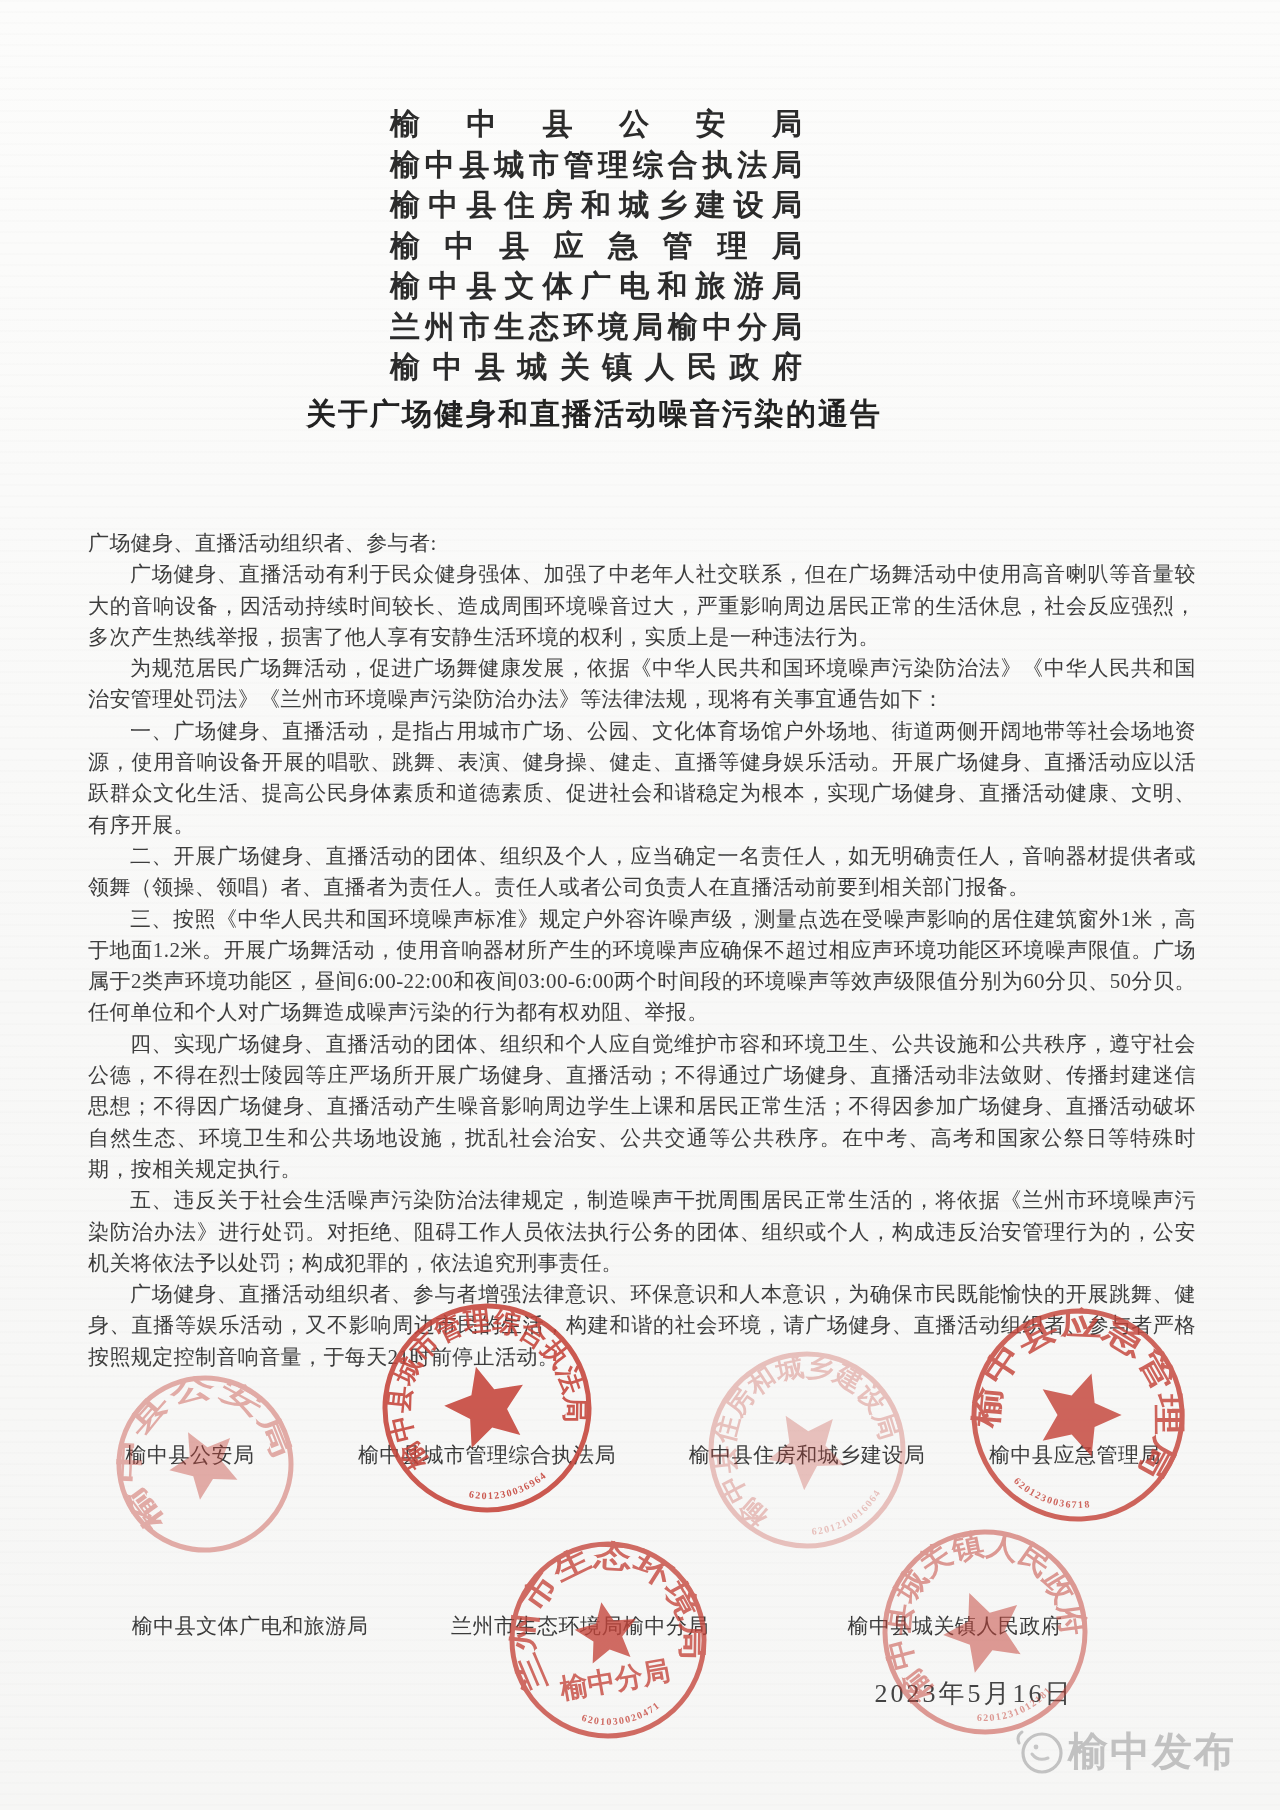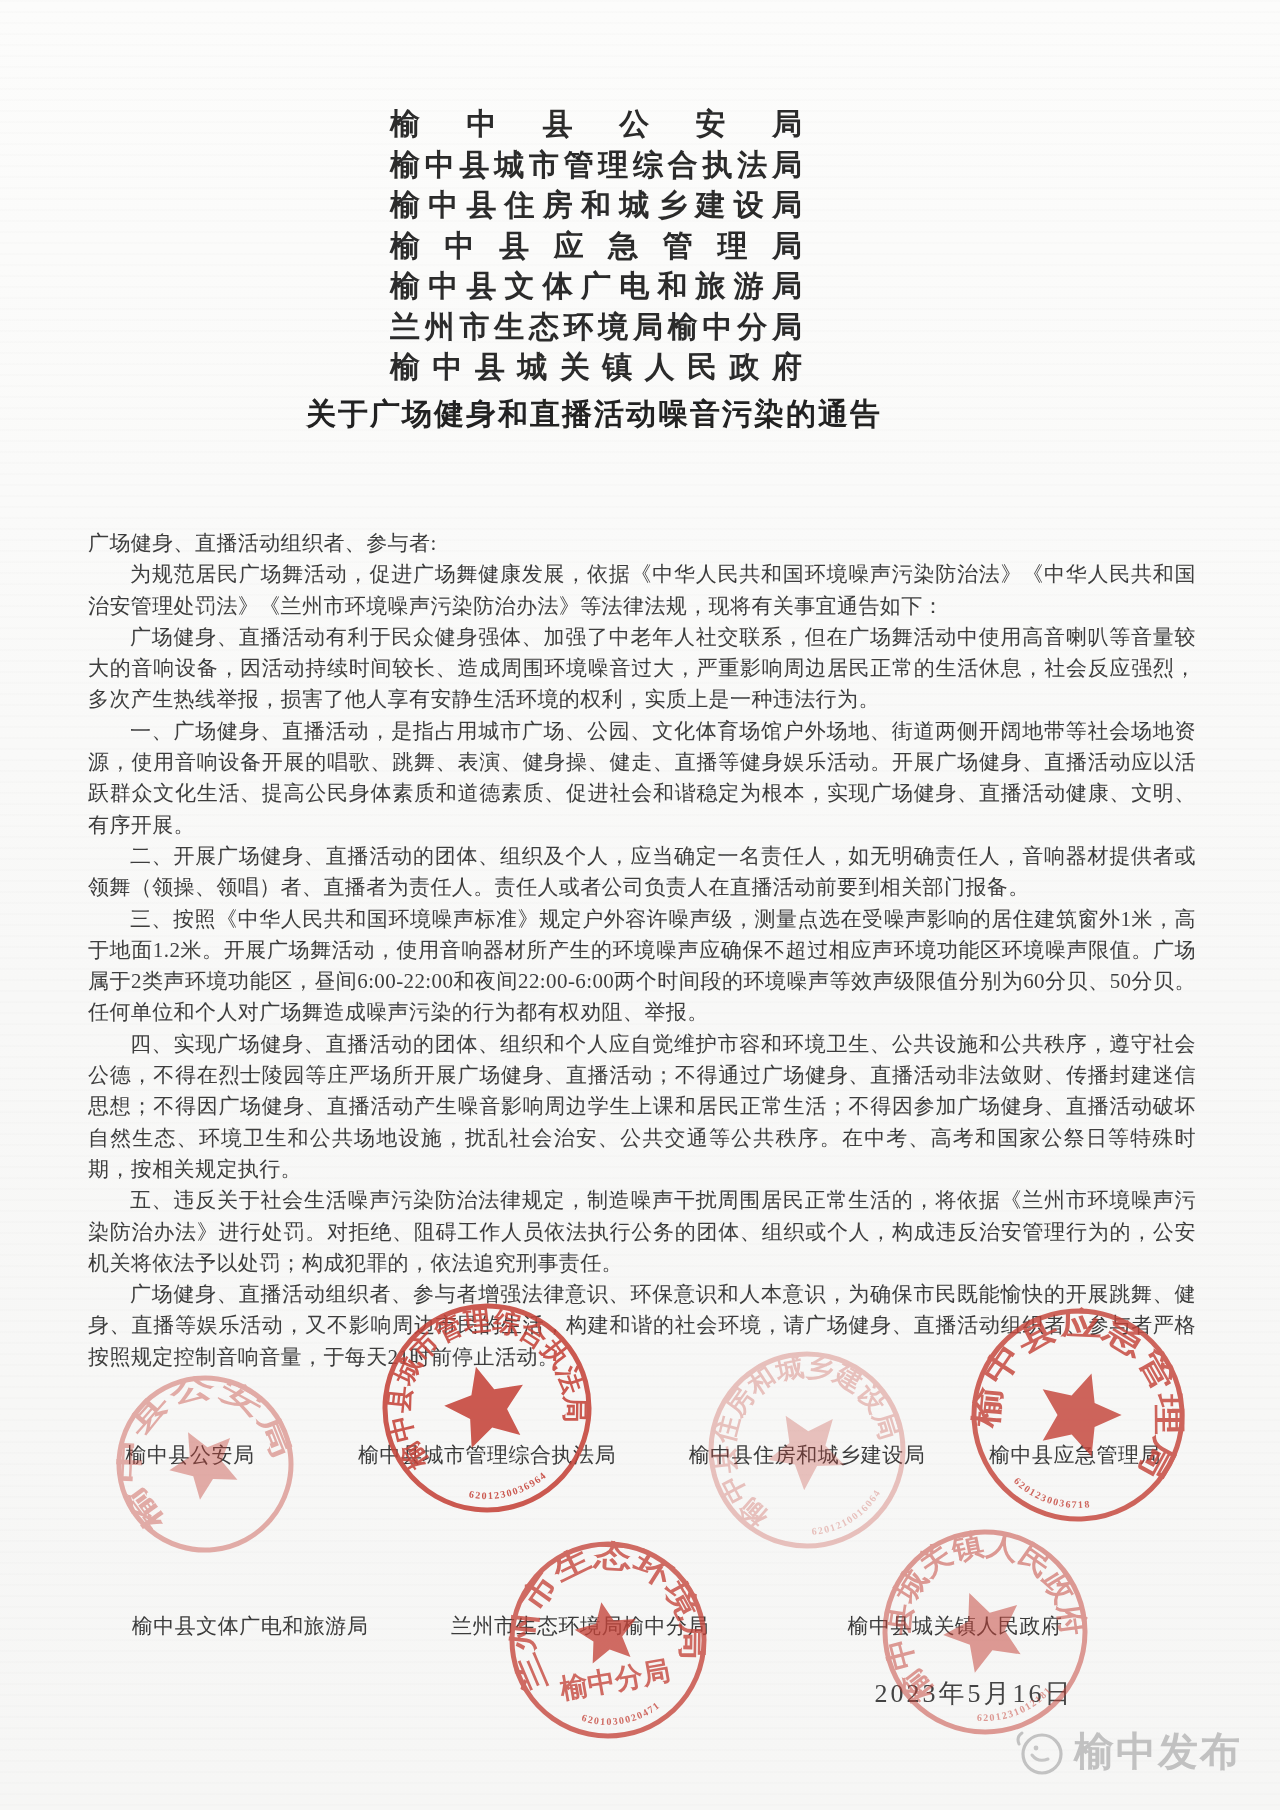--- a/index.html
+++ b/index.html
@@ -68,21 +68,21 @@
     transform:translateX(-50%);
     font-size:26px;
     letter-spacing:3px;
     white-space:nowrap;
     color:#434343;
   }
   .seal{position:absolute;pointer-events:none;}
   .watermark{
     position:absolute;
     left:1012px; top:1724px;
-    display:flex;align-items:center;gap:8px;
+    display:flex;gap:2px;
     color:#bfbfbf;
   }
   .watermark .pub-name{
     font-family:"Liberation Sans","DejaVu Sans",sans-serif;
     font-size:40px;
     font-weight:600;
     letter-spacing:2px;
     color:#c1c1c1;
     white-space:nowrap;
   }
@@ -98,25 +98,25 @@
     <div class="agency"><span>榆中县住房和城乡建设局</span></div>
     <div class="agency"><span>榆中县应急管理局</span></div>
     <div class="agency"><span>榆中县文体广电和旅游局</span></div>
     <div class="agency"><span>兰州市生态环境局榆中分局</span></div>
     <div class="agency"><span>榆中县城关镇人民政府</span></div>
     <div class="notice-title">关于广场健身和直播活动噪音污染的通告</div>
   </div>
 
   <div class="body-block">
     <p class="salutation">广场健身、直播活动组织者、参与者:</p>
+    <p>广场健身、直播活动有利于民众健身强体、加强了中老年人社交联系，但在广场舞活动中使用高音喇叭等音量较大的音响设备，因活动持续时间较长、造成周围环境噪音过大，严重影响周边居民正常的生活休息，社会反应强烈，多次产生热线举报，损害了他人享有安静生活环境的权利，实质上是一种违法行为。</p>
     <p>为规范居民广场舞活动，促进广场舞健康发展，依据《中华人民共和国环境噪声污染防治法》《中华人民共和国治安管理处罚法》《兰州市环境噪声污染防治办法》等法律法规，现将有关事宜通告如下：</p>
-    <p>广场健身、直播活动有利于民众健身强体、加强了中老年人社交联系，但在广场舞活动中使用高音喇叭等音量较大的音响设备，因活动持续时间较长、造成周围环境噪音过大，严重影响周边居民正常的生活休息，社会反应强烈，多次产生热线举报，损害了他人享有安静生活环境的权利，实质上是一种违法行为。</p>
     <p>一、广场健身、直播活动，是指占用城市广场、公园、文化体育场馆户外场地、街道两侧开阔地带等社会场地资源，使用音响设备开展的唱歌、跳舞、表演、健身操、健走、直播等健身娱乐活动。开展广场健身、直播活动应以活跃群众文化生活、提高公民身体素质和道德素质、促进社会和谐稳定为根本，实现广场健身、直播活动健康、文明、有序开展。</p>
     <p>二、开展广场健身、直播活动的团体、组织及个人，应当确定一名责任人，如无明确责任人，音响器材提供者或领舞（领操、领唱）者、直播者为责任人。责任人或者公司负责人在直播活动前要到相关部门报备。</p>
-    <p>三、按照《中华人民共和国环境噪声标准》规定户外容许噪声级，测量点选在受噪声影响的居住建筑窗外1米，高于地面1.2米。开展广场舞活动，使用音响器材所产生的环境噪声应确保不超过相应声环境功能区环境噪声限值。广场属于2类声环境功能区，昼间6:00-22:00和夜间22:00-6:00两个时间段的环境噪声等效声级限值分别为60分贝、50分贝。任何单位和个人对广场舞造成噪声污染的行为都有权劝阻、举报。</p>
+    <p>三、按照《中华人民共和国环境噪声标准》规定户外容许噪声级，测量点选在受噪声影响的居住建筑窗外1米，高于地面1.2米。开展广场舞活动，使用音响器材所产生的环境噪声应确保不超过相应声环境功能区环境噪声限值。广场属于2类声环境功能区，昼间6:00-22:00和夜间03:00-6:00两个时间段的环境噪声等效声级限值分别为60分贝、50分贝。任何单位和个人对广场舞造成噪声污染的行为都有权劝阻、举报。</p>
     <p>四、实现广场健身、直播活动的团体、组织和个人应自觉维护市容和环境卫生、公共设施和公共秩序，遵守社会公德，不得在烈士陵园等庄严场所开展广场健身、直播活动；不得通过广场健身、直播活动非法敛财、传播封建迷信思想；不得因广场健身、直播活动产生噪音影响周边学生上课和居民正常生活；不得因参加广场健身、直播活动破坏自然生态、环境卫生和公共场地设施，扰乱社会治安、公共交通等公共秩序。在中考、高考和国家公祭日等特殊时期，按相关规定执行。</p>
     <p>五、违反关于社会生活噪声污染防治法律规定，制造噪声干扰周围居民正常生活的，将依据《兰州市环境噪声污染防治办法》进行处罚。对拒绝、阻碍工作人员依法执行公务的团体、组织或个人，构成违反治安管理行为的，公安机关将依法予以处罚；构成犯罪的，依法追究刑事责任。</p>
     <p>广场健身、直播活动组织者、参与者增强法律意识、环保意识和人本意识，为确保市民既能愉快的开展跳舞、健身、直播等娱乐活动，又不影响周边市民的生活，构建和谐的社会环境，请广场健身、直播活动组织者、参与者严格按照规定控制音响音量，于每天21时前停止活动。</p>
   </div>
 
   <div class="sig" style="left:190px;top:1441px;">榆中县公安局</div>
   <div class="sig" style="left:487px;top:1441px;">榆中县城市管理综合执法局</div>
   <div class="sig" style="left:807px;top:1441px;">榆中县住房和城乡建设局</div>
   <div class="sig" style="left:1075px;top:1441px;">榆中县应急管理局</div>
   <div class="sig" style="left:250px;top:1612px;">榆中县文体广电和旅游局</div>

